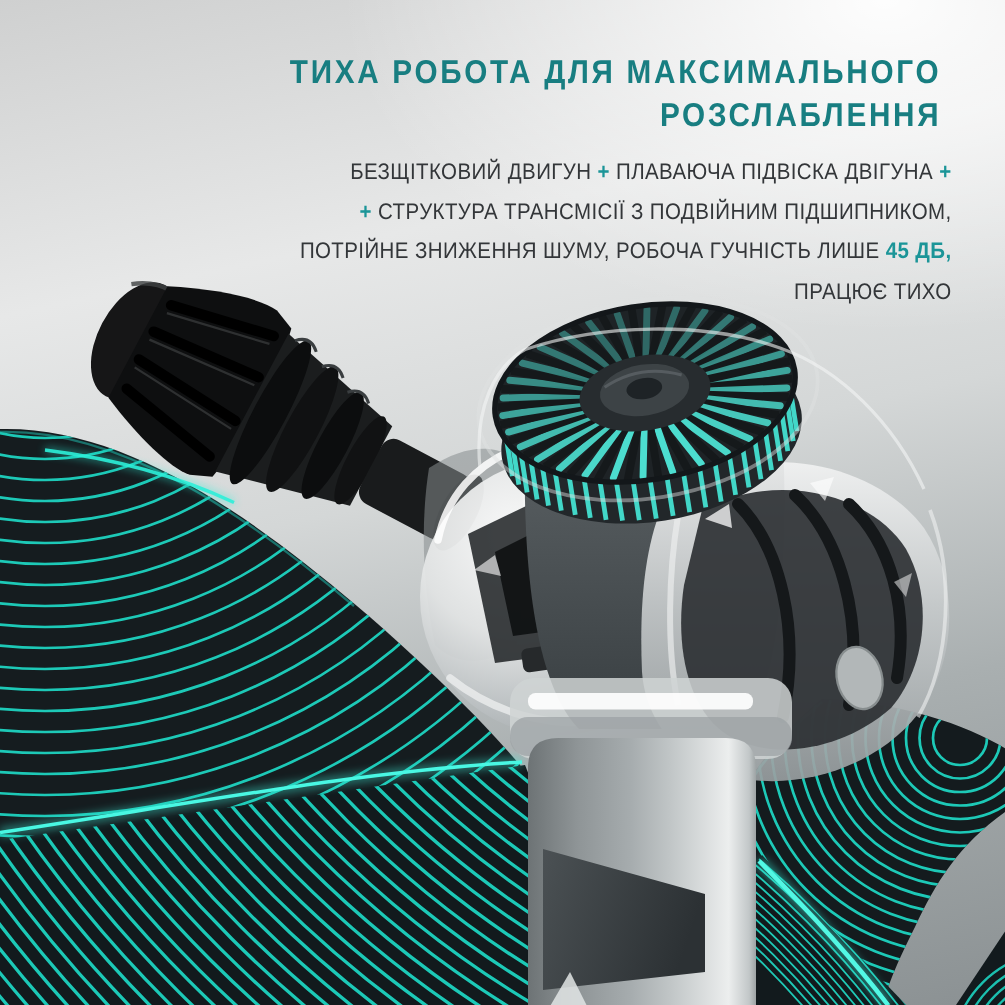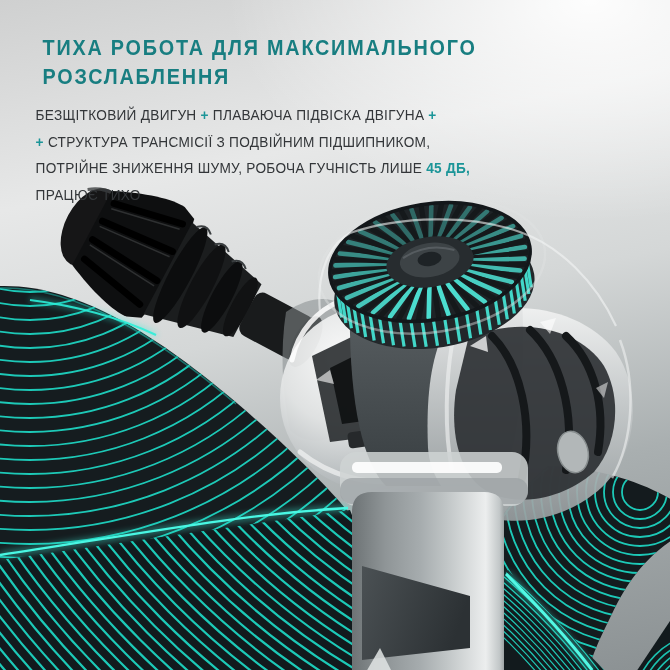--- a/index.html
+++ b/index.html
@@ -4,21 +4,21 @@
 <style>
   html,body{margin:0;padding:0;background:#ffffff;}
   .stage{
     position:relative;width:670px;height:670px;overflow:hidden;margin:0 auto;
     font-family:"Liberation Sans",sans-serif;
     background:
       radial-gradient(90% 55% at 88% 0%, rgba(255,255,255,.95), rgba(255,255,255,0) 60%),
       linear-gradient(168deg,#cfd0d0 0%,#e7e8e8 26%,#d4d7d7 48%,#a9afb0 72%,#8b9193 100%);
   }
   svg.scene{position:absolute;left:0;top:0;width:670px;height:670px;display:block;}
-  .copy{position:absolute;top:0;left:0;right:0;text-align:left;z-index:5;}
+  .copy{position:absolute;top:0;left:0;right:0;text-align:right;z-index:5;}
   .copy h1{
     margin:33px 10px 11px;font-size:22px;line-height:29px;font-weight:bold;
     color:#187e81;letter-spacing:2px;transform:scaleX(.9);transform-origin:50% 0;
   }
   .copy h1 span{display:block;}
   .copy p{
     margin:0 6px;font-size:15px;line-height:26.5px;color:#333639;letter-spacing:.3px;
     transform:scaleX(.91);transform-origin:50% 0;
   }
   .dl{display:block;white-space:nowrap;}

